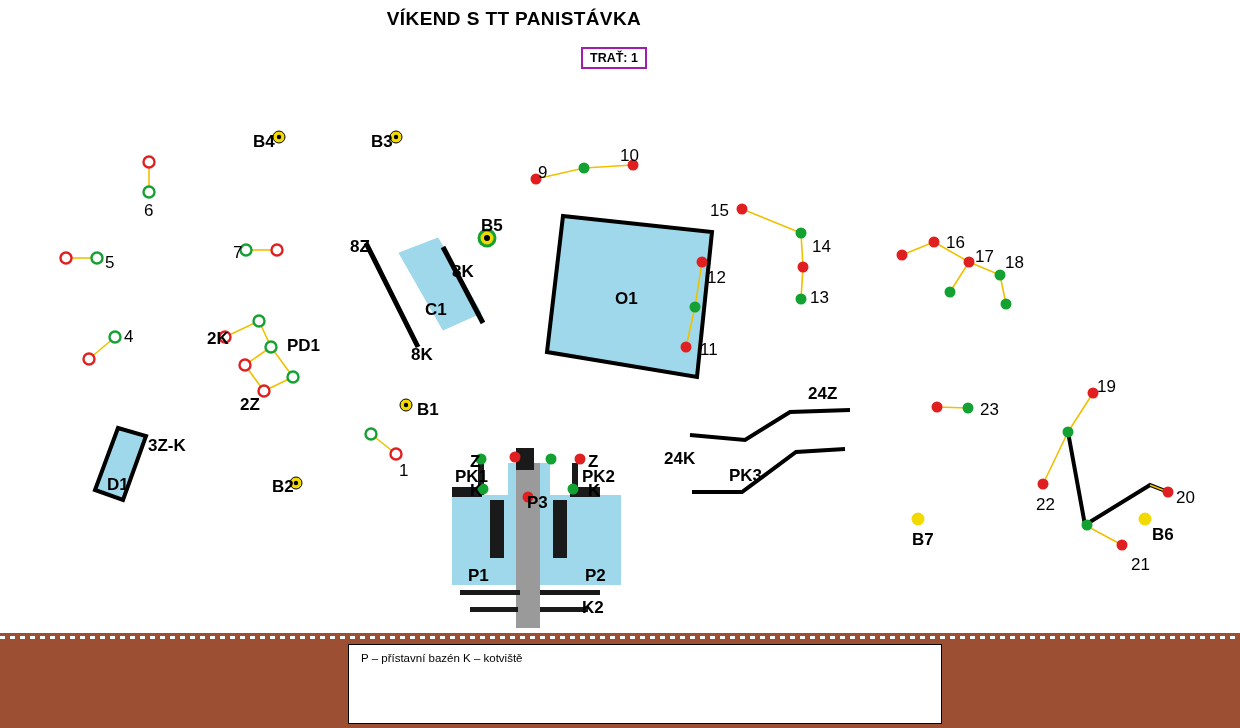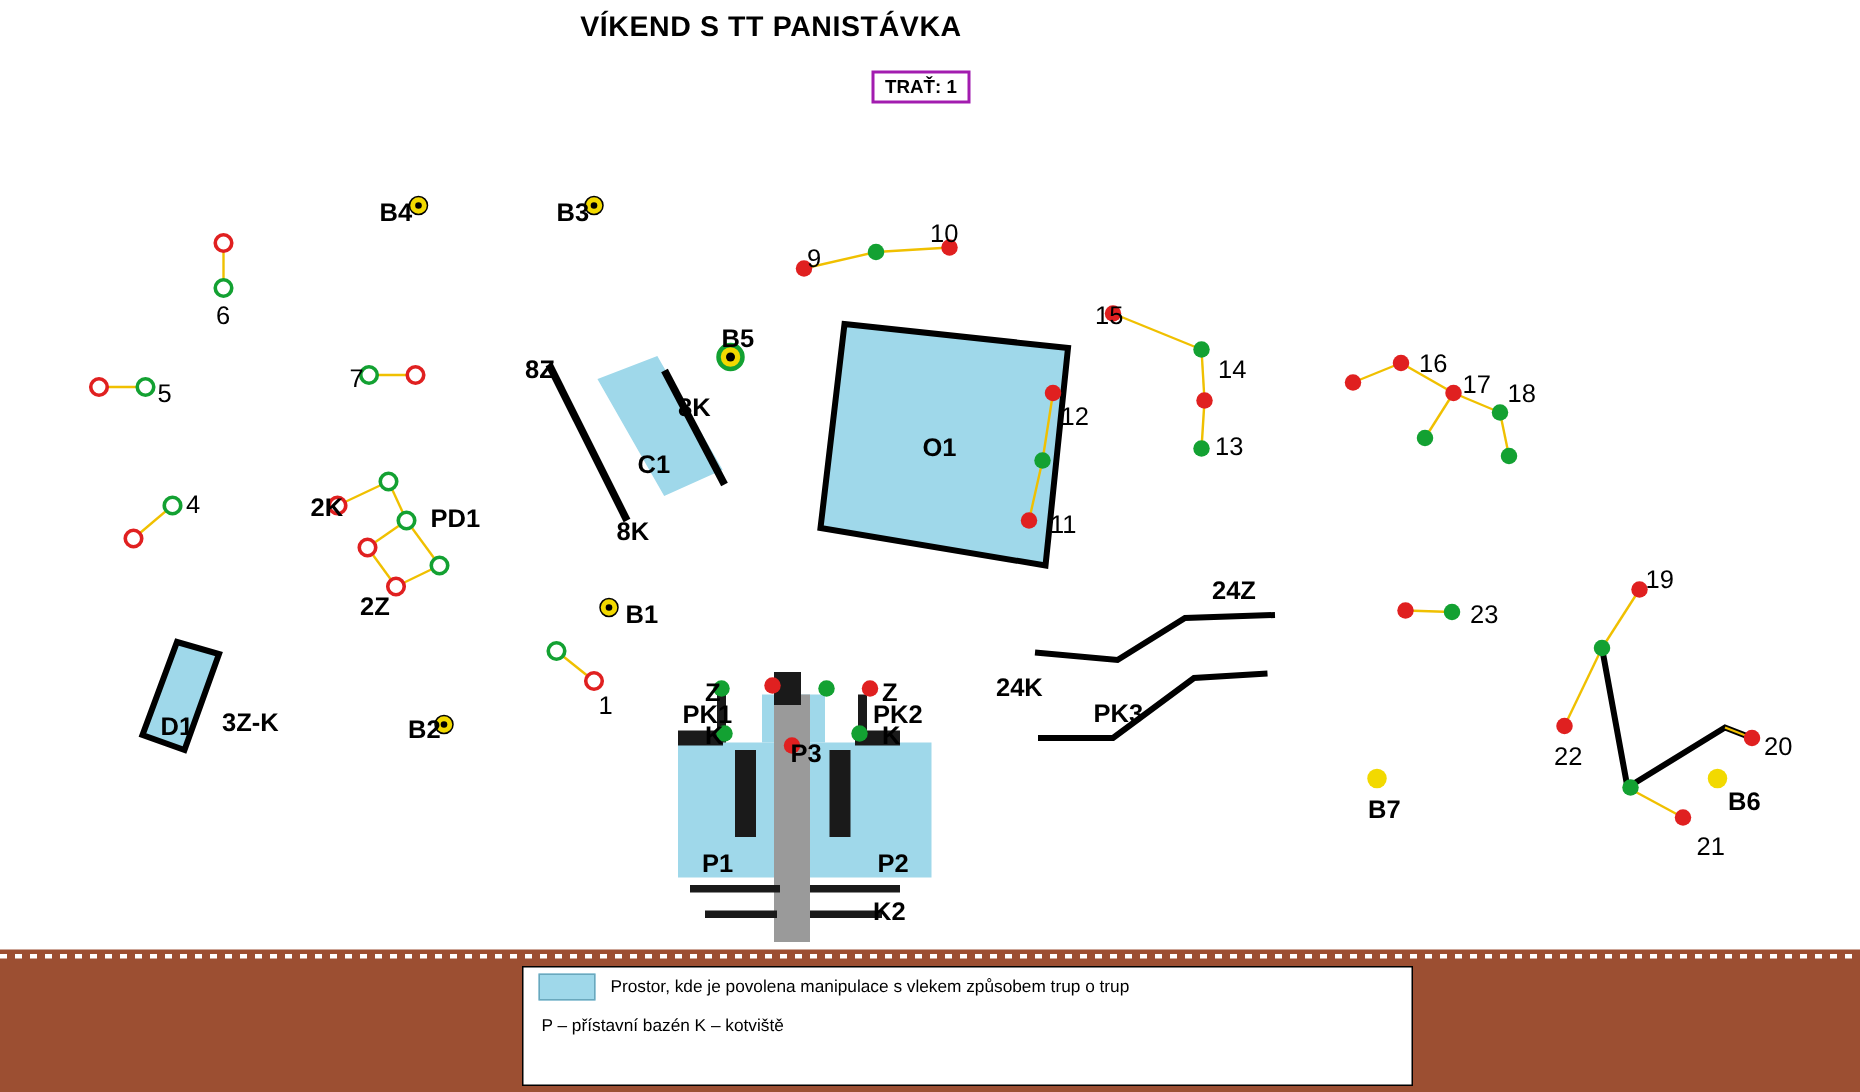--- a/index.html
+++ b/index.html
@@ -292,36 +292,36 @@
       <div class="lbl" style="left: 124px; top: 327px;">4</div>
       <div class="lbl" style="left: 105px; top: 253px;">5</div>
       <div class="lbl" style="left: 144px; top: 201px;">6</div>
       <div class="lbl" style="left: 233px; top: 243px;">7</div>
       <div class="lbl" style="left: 538px; top: 163px;">9</div>
       <div class="lbl" style="left: 620px; top: 146px;">10</div>
       <div class="lbl" style="left: 700px; top: 340px;">11</div>
       <div class="lbl" style="left: 707px; top: 268px;">12</div>
       <div class="lbl" style="left: 810px; top: 288px;">13</div>
       <div class="lbl" style="left: 812px; top: 237px;">14</div>
-      <div class="lbl" style="left: 730px; top: 201px;">15</div>
+      <div class="lbl" style="left: 710px; top: 201px;">15</div>
       <div class="lbl" style="left: 946px; top: 233px;">16</div>
       <div class="lbl" style="left: 975px; top: 247px;">17</div>
       <div class="lbl" style="left: 1005px; top: 253px;">18</div>
       <div class="lbl" style="left: 1097px; top: 377px;">19</div>
       <div class="lbl" style="left: 1176px; top: 488px;">20</div>
       <div class="lbl" style="left: 1131px; top: 555px;">21</div>
       <div class="lbl" style="left: 1036px; top: 495px;">22</div>
       <div class="lbl" style="left: 980px; top: 400px;">23</div>
       <div class="lbl b" style="left: 207px; top: 329px;">2K</div>
       <div class="lbl b" style="left: 240px; top: 395px;">2Z</div>
       <div class="lbl b" style="left: 287px; top: 336px;">PD1</div>
       <div class="lbl b" style="left: 350px; top: 237px;">8Z</div>
       <div class="lbl b" style="left: 452px; top: 262px;">8K</div>
       <div class="lbl b" style="left: 411px; top: 345px;">8K</div>
-      <div class="lbl b" style="left: 148px; top: 472px;">3Z-K</div>
+      <div class="lbl b" style="left: 148px; top: 436px;">3Z-K</div>
       <div class="lbl b" style="left: 808px; top: 384px;">24Z</div>
       <div class="lbl b" style="left: 664px; top: 449px;">24K</div>
       <div class="lbl b" style="left: 455px; top: 467px;">PK1</div>
       <div class="lbl b" style="left: 582px; top: 467px;">PK2</div>
       <div class="lbl b" style="left: 470px; top: 452px;">Z</div>
       <div class="lbl b" style="left: 588px; top: 452px;">Z</div>
       <div class="lbl b" style="left: 470px; top: 481px;">K</div>
       <div class="lbl b" style="left: 588px; top: 481px;">K</div>
       <div class="lbl b" style="left: 470px; top: 598px; margin-top: 38px;">K1</div>
       <div class="lbl b" style="left: 582px; top: 598px;">K2</div>
@@ -331,22 +331,18 @@
       <div class="lbl b" style="left: 425px; top: 300px;">C1</div>
       <div class="lbl b" style="left: 615px; top: 289px;">O1</div>
       <div class="lbl b" style="left: 107px; top: 475px;">D1</div>
       <div class="lbl b" style="left: 729px; top: 466px;">PK3</div>
     </div>
 
   <div class="bottom-band"></div>
   <div class="dot-line"></div>
 
   <div class="legend">
-    <div class="row">
-      <div class="swatch"></div>
-      <div class="txt">Prostor, kde je povolena manipulace s vlekem způsobem trup o trup</div>
-    </div>
     <div class="row row3">
       <div class="txt">P – přístavní bazén    K – kotviště</div>
     </div>
   </div>
 
 </div>
 
 </body></html>

